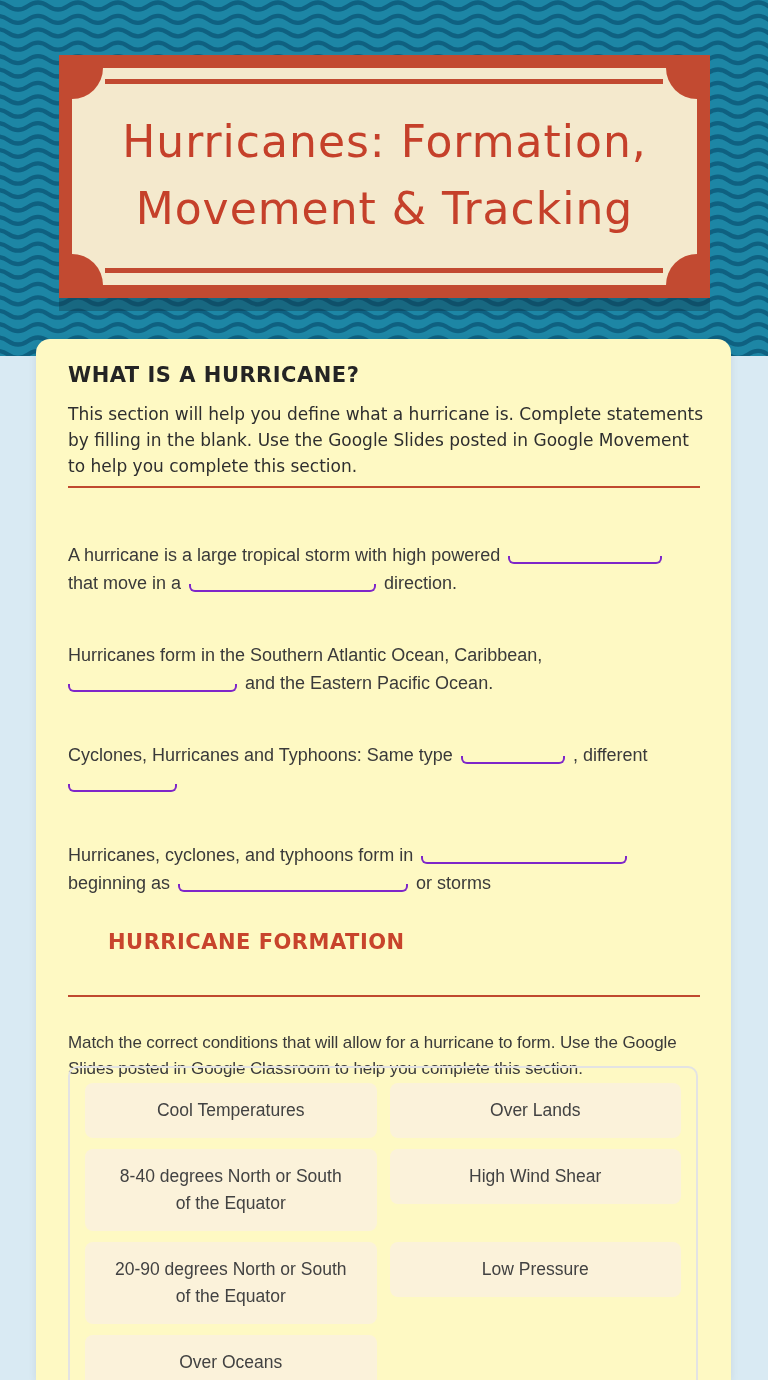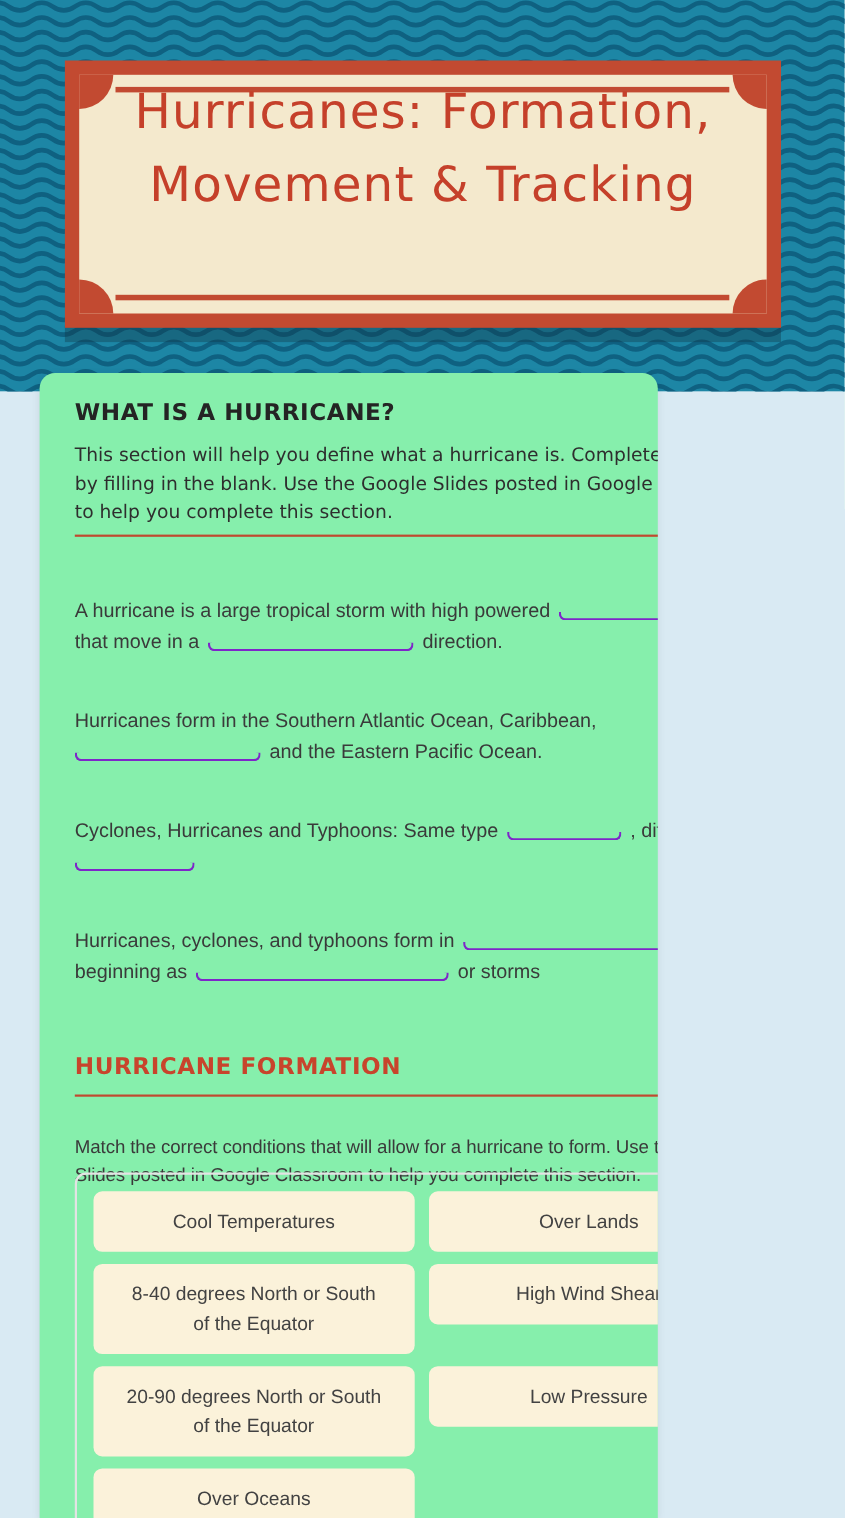--- a/index.html
+++ b/index.html
@@ -11,25 +11,25 @@
 
   
   .banner-shadow{position:absolute;left:59px;top:296px;width:651px;height:15px;background:rgba(16,48,62,0.35);}
   .banner{position:absolute;left:59px;top:55px;width:651px;height:243px;background:#c24a31;padding:13px;box-sizing:border-box;}
   .banner-inner{position:relative;width:100%;height:100%;background:#f4e9cd;overflow:hidden;}
   .corner{position:absolute;width:62px;height:62px;border-radius:50%;background:#c24a31;}
   .corner.tl{left:-31px;top:-31px;} .corner.tr{right:-31px;top:-31px;}
   .corner.bl{left:-31px;bottom:-31px;} .corner.br{right:-31px;bottom:-31px;}
   .rule{position:absolute;left:33px;width:558px;height:5px;background:#c24a31;}
   .rule.top{top:11px;} .rule.bottom{top:200px;}
-  .banner-title{position:absolute;left:0;top:0;width:100%;text-align:center;
+  .banner-title{position:absolute;left:0;top:0;width:100%;padding-top:40px;text-align:center;
     font-family:"DejaVu Sans", sans-serif;font-size:44px;line-height:67px;color:#c5402a;letter-spacing:1px;}
 
   
-  .card{position:absolute;left:36px;top:339px;width:562px;height:1041px;background:#86efac;
+  .card{position:absolute;left:36px;top:339px;width:695px;height:1041px;background:#fef9c3;
     border-radius:14px 14px 0 0;box-shadow:0 2px 8px rgba(0,0,0,0.08);overflow:hidden;}
 
   .hand{font-family:"DejaVu Sans", sans-serif;}
   .h-section{position:absolute;left:32px;font-family:"DejaVu Sans", sans-serif;font-weight:bold;
     font-size:21px;letter-spacing:0.5px;color:#242424;}
   .h-section.red{color:#c8442c;}
   .intro{position:absolute;left:32px;width:636px;font-size:17px;line-height:26px;color:#2e2e2e;}
   .divider{position:absolute;left:32px;width:632px;height:2px;background:#c0492f;}
 
   .stmt{position:absolute;left:32px;width:648px;font-size:18px;line-height:28px;color:#3a3a3a;}
@@ -120,21 +120,21 @@
     <p class="stmt" style="top:384px;">
       <span>Cyclones, Hurricanes and Typhoons: Same type</span><span class="blank-u" style="width:100px;"></span><span>, different</span><br>
       <span class="blank-u" style="width:105px;margin-left:0;"></span>
     </p>
 
     <p class="stmt" style="top:484px;">
       <span>Hurricanes, cyclones, and typhoons form in</span><span class="blank-u" style="width:202px;"></span><br>
       <span>beginning as</span><span class="blank-u" style="width:226px;"></span><span>or storms</span>
     </p>
 
-    <div class="h-section red" style="top:618px;">HURRICANE FORMATION</div>
+    <div class="h-section red" style="top:591px;margin-left:40px;">HURRICANE FORMATION</div>
 
     <div class="divider" style="top:656px;"></div>
 
     <div class="instr" style="top:668px;margin-top:23px;">Match the correct conditions that will allow for a hurricane to form. Use the Google Slides posted in Google Classroom to help you complete this section.</div>
 
     <div class="match-box">
       <div class="match-grid">
         <div class="match-btn">Cool Temperatures</div>
         <div class="match-btn">Over Lands</div>
         <div class="match-btn">8-40 degrees North or South of the Equator</div>

